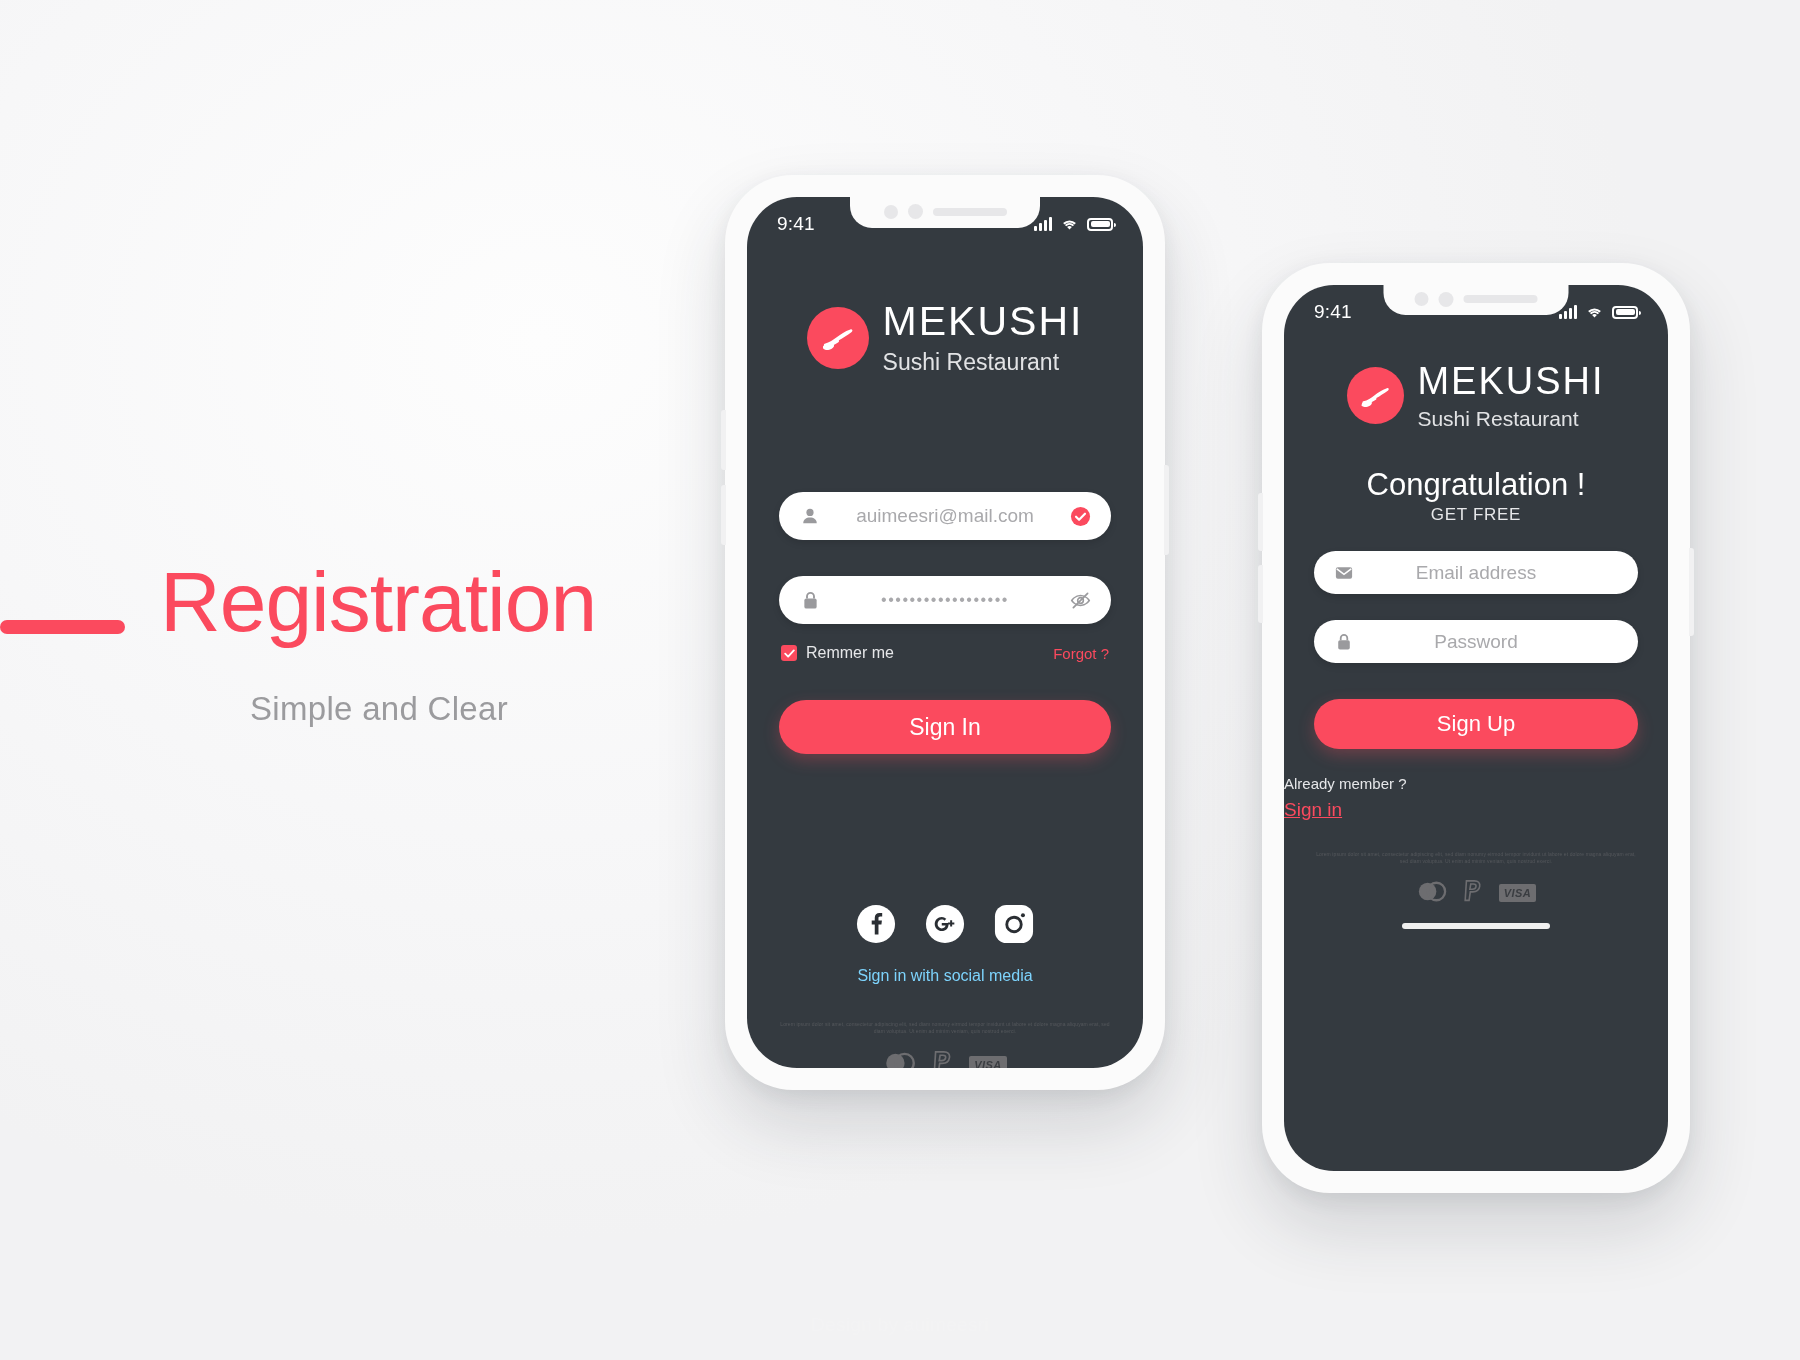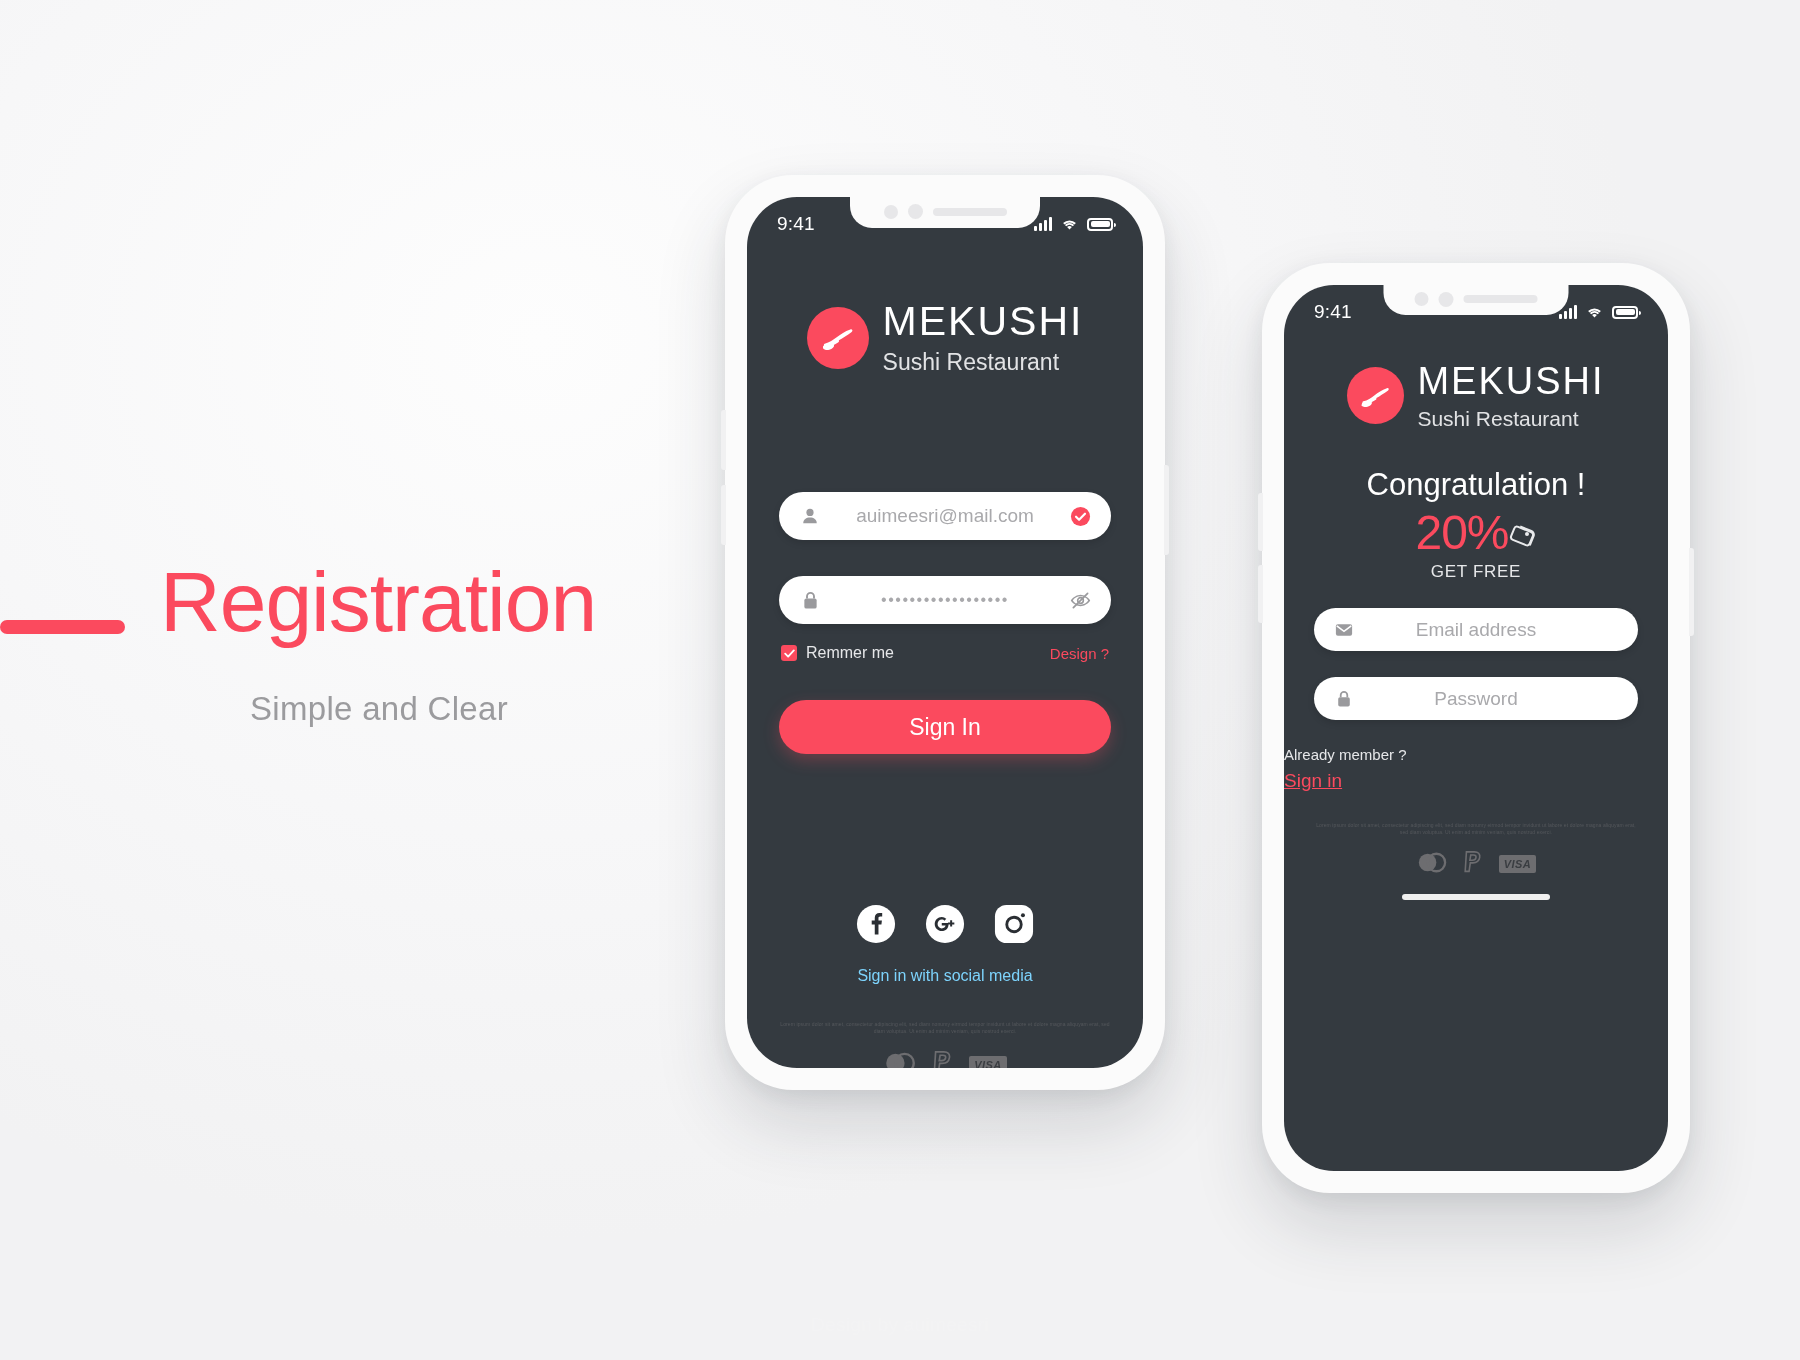--- a/index.html
+++ b/index.html
@@ -195,21 +195,21 @@
 
     <div style="display:flex;align-items:center;justify-content:space-between;margin:20px 34px 0 34px;">
       <div style="display:flex;align-items:center;gap:9px;cursor:pointer;">
         <span style="width:16px;height:16px;border-radius:3px;background:#fb4a5e;display:flex;align-items:center;justify-content:center;">
           <svg width="11" height="9" viewBox="0 0 12 10">
               <path d="M1.2 5.1 4.5 8.4 10.8 1.6" stroke="#fff" stroke-width="2" fill="none" stroke-linecap="round" stroke-linejoin="round"></path>
             </svg>
         </span>
         <span style="color:#e6e7e9;font-size:16px;">Remmer me</span>
       </div>
-      <span style="color:#fb4a5e;font-size:15px;cursor:pointer;">Design ?</span>
+      <span style="color:#fb4a5e;font-size:15px;cursor:pointer;">Forgot ?</span>
     </div>
 
     <div class="cta" style="margin:38px 32px 0 32px;height:54px;">
       <span style="font-size:23px;">Sign In</span>
     </div>
 
     <div style="display:flex;align-items:center;justify-content:center;gap:29px;margin-top:150px;">
       <span style="cursor:pointer;">
         <svg width="40" height="40" viewBox="0 0 42 42">
             <circle cx="21" cy="21" r="20" fill="#fff"></circle>
@@ -293,28 +293,20 @@
           <ellipse cx="10" cy="24" rx="6" ry="3.4" fill="#fff" transform="rotate(-14 10 24)"></ellipse>
         </svg>
       </div>
       <div class="brand-text">
         <span class="brand-name" style="font-size:38px;">MEKUSHI</span>
         <span class="brand-sub" style="font-size:21px;margin-top:8px;">Sushi Restaurant</span>
       </div>
     </div>
 
     <div style="text-align:center;color:#fff;font-size:31px;margin-top:38px;">Congratulation !</div>
-    <div style="display:flex;align-items:center;justify-content:center;margin-top:2px;">
-      <span style="color:#fb4a5e;font-size:48px;font-weight:400;letter-spacing:-1px;">20%</span>
-      <svg width="34" height="30" viewBox="0 0 34 30" style="margin-left:-6px;margin-top:10px;">
-        <path d="M14 4h12a4 4 0 0 1 4 4v10" stroke="#e9eaec" stroke-width="2" fill="none" transform="rotate(22 17 12)"></path>
-        <rect x="9" y="6" width="20" height="14" rx="3" transform="rotate(22 19 13)" fill="none" stroke="#e9eaec" stroke-width="2"></rect>
-        <circle cx="24" cy="11" r="2" fill="#e9eaec"></circle>
-      </svg>
-    </div>
     <div style="text-align:center;color:#e7e8ea;font-size:17px;letter-spacing:.7px;margin-top:2px;">GET FREE</div>
 
 
     <div class="field" style="margin:26px 30px 0 30px;height:43px;padding:0 18px;">
       <span class="f-icon" style="width:24px;">
         <svg width="18" height="14" viewBox="0 0 20 15">
             <rect x="1" y="1" width="18" height="13" rx="2.2" fill="#9a9a9d"></rect>
             <path d="M2 3l8 6 8-6" stroke="#fff" stroke-width="1.8" fill="none"></path>
           </svg>
       </span>
@@ -327,20 +319,23 @@
         <svg width="16" height="18" viewBox="0 0 18 20">
             <rect x="2.5" y="8" width="13" height="10.5" rx="2" fill="#9a9a9d"></rect>
             <path d="M5.3 8V5.6a3.7 3.7 0 0 1 7.4 0V8" stroke="#9a9a9d" stroke-width="2" fill="none"></path>
           </svg>
       </span>
       <span class="f-val" style="font-size:19px;">Password</span>
       <span style="width:24px;flex:none;"></span>
     </div>
 
 
+    <div class="cta" style="margin:36px 30px 0 30px;height:50px;">
+      <span style="font-size:22px;">Sign Up</span>
+    </div>
 
     <div style="display:flex;align-items:baseline;justify-content:center;gap:7px;margin-top:26px;flex-direction:column;">
       <span style="color:#e6e7e9;font-size:15px;">Already member ?</span>
       <span style="color:#fb4a5e;font-size:19px;text-decoration:underline;cursor:pointer;">Sign in</span>
     </div>
 
     <div class="tiny-legal" style="margin-top:30px;">Lorem ipsum dolor sit amet, consectetur adipiscing elit, sed diam nonumy eirmod tempor invidunt ut labore et dolore magna aliquyam erat, sed diam voluptua. Ut enim ad minim veniam, quis nostrud exerci.</div>
     <div class="pay-row" style="margin-top:13px;">
       <span>
         <svg width="32" height="21" viewBox="0 0 36 24">

